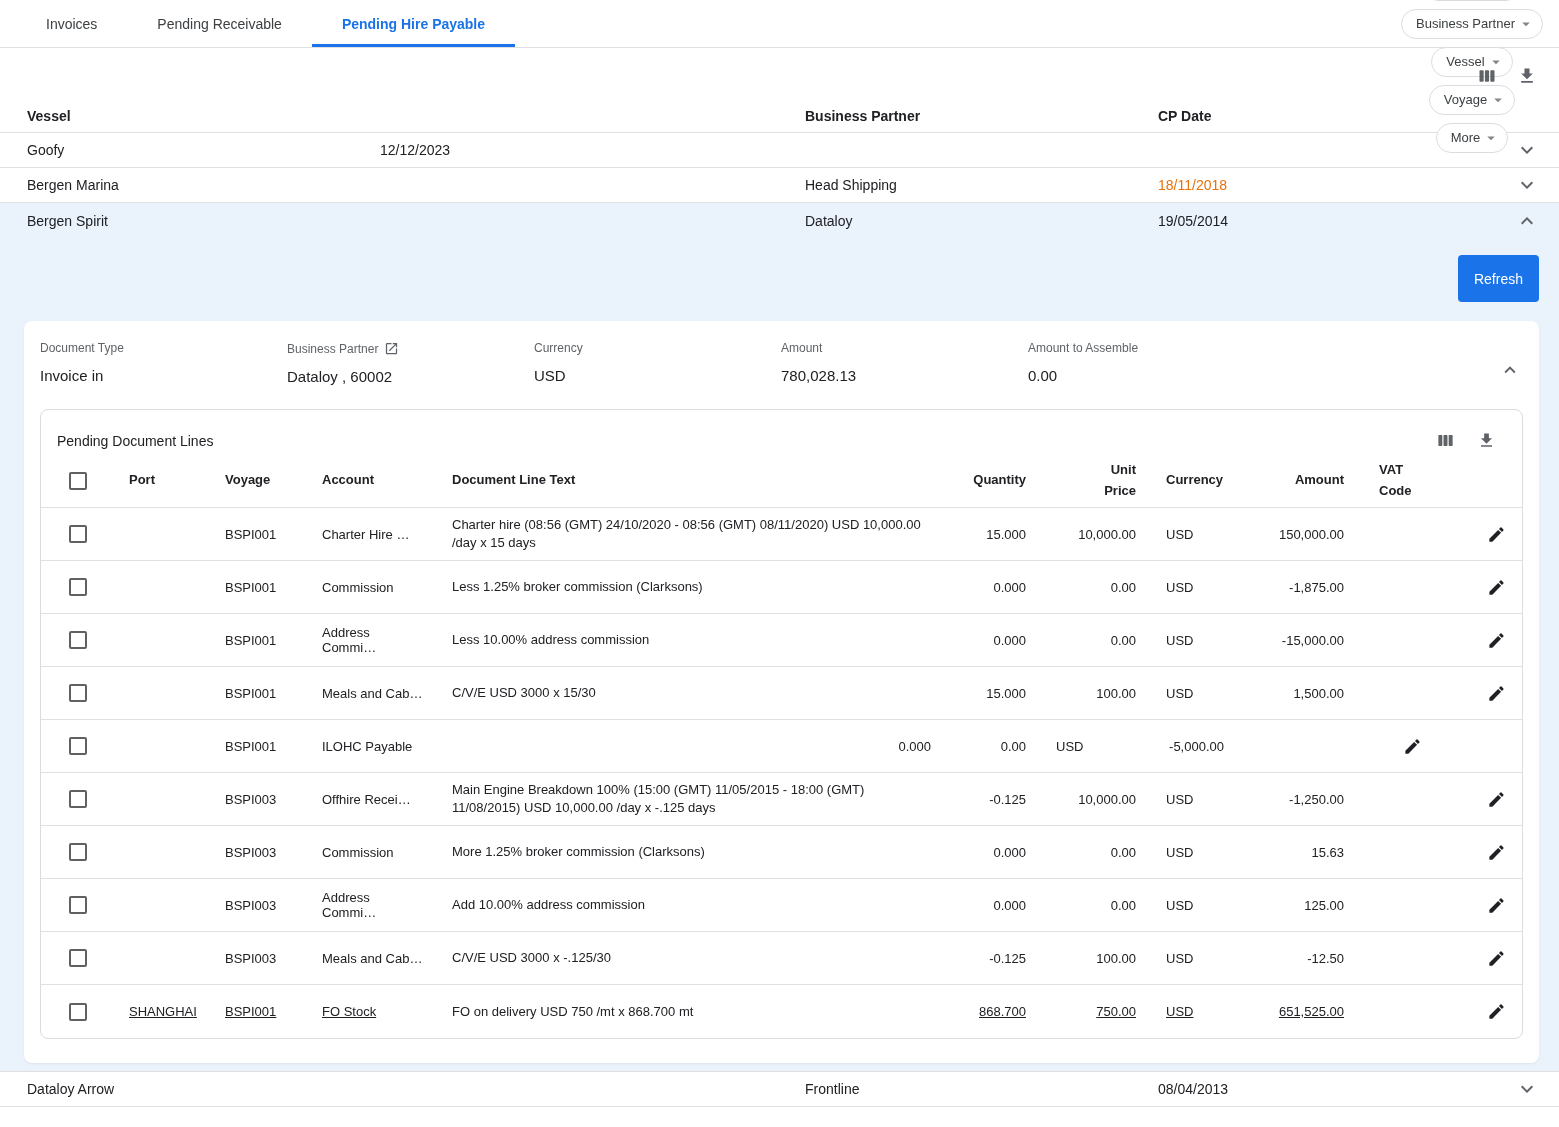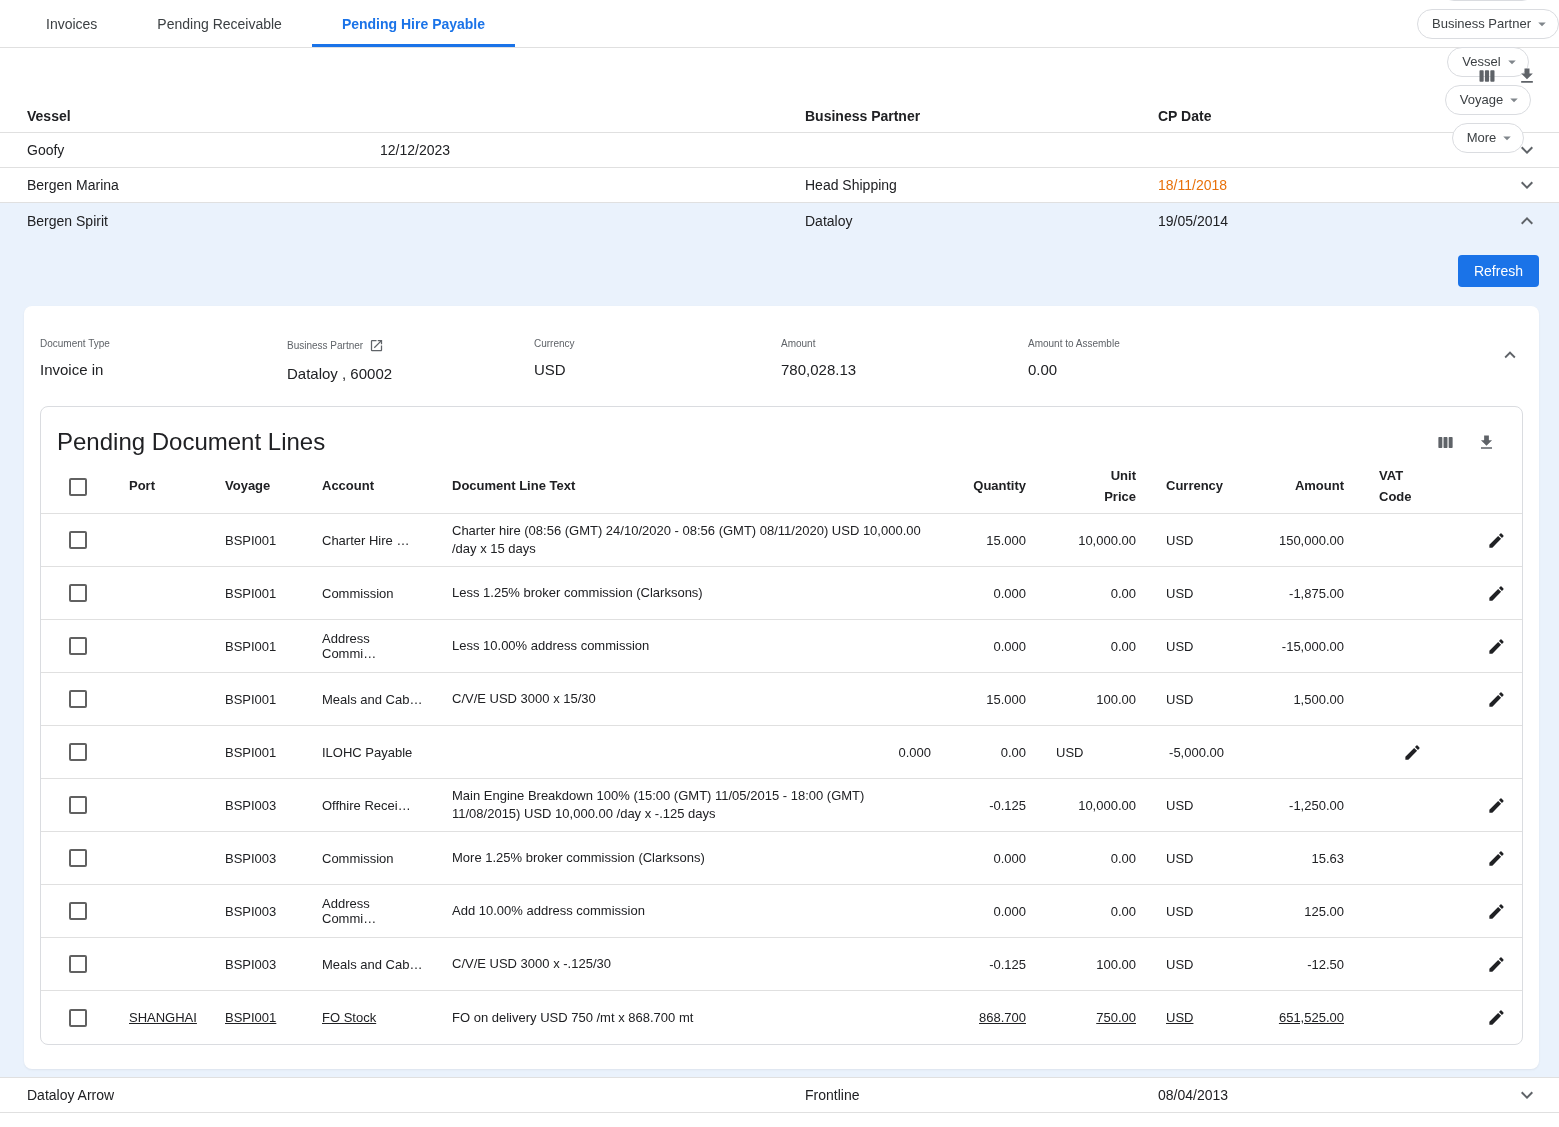--- a/index.html
+++ b/index.html
@@ -9,21 +9,21 @@
     --border:#E0E0E0;
     --muted:#5F6368;
     --text:#202124;
   }
   *{box-sizing:border-box;}
   html,body{margin:0;padding:0;background:#fff;}
   body{font-family:"Liberation Sans","DejaVu Sans",sans-serif;color:var(--text);}
   .page{width:1559px;min-height:1127px;background:#fff;}
 
   
-  .tabbar{display:flex;justify-content:space-between;align-items:center;height:48px;border-bottom:1px solid var(--border);}
+  .tabbar{display:flex;justify-content:space-between;align-items:center;height:48px;border-bottom:1px solid var(--border);padding-right:16px;}
   .tabs{display:flex;height:100%;margin-left:16px;}
   .tab{display:flex;align-items:center;padding:0 30px;font-size:14px;color:#3C4043;cursor:pointer;border-bottom:3px solid transparent;border-top:3px solid transparent;white-space:nowrap;}
   .tab.active{color:var(--accent);font-weight:700;border-bottom-color:var(--accent);}
   .chips{display:flex;gap:8px;align-items:center;flex-direction:column;}
   .chip{display:inline-flex;align-items:center;gap:2px;height:30px;padding:0 14px;border:1px solid #DADCE0;border-radius:16px;font-size:13px;color:#3C4043;background:#fff;cursor:pointer;white-space:nowrap;}
   .chip .caret{width:18px;height:18px;fill:#80868B;margin-right:-7px;}
 
   
   .toolbar{display:flex;justify-content:flex-end;align-items:center;gap:20px;padding:18px 22px 14px;}
   .icon-btn{display:inline-flex;cursor:pointer;background:none;border:none;padding:0;}
@@ -36,36 +36,36 @@
   .v-bp{flex:0 0 353px;}
   .v-date{flex:1;}
   .v-chevron{flex:0 0 26px;display:flex;justify-content:flex-end;}
   .v-chevron svg{width:24px;height:24px;fill:var(--muted);cursor:pointer;}
   .date-overdue{color:var(--overdue-date);}
 
   
   .expanded-section{background:var(--expanded-bg);padding-bottom:8px;border-bottom:1px solid var(--border);}
   .expanded-section .vrow.expanded-head{border-bottom:none;background:transparent;}
   .refresh-wrap{display:flex;justify-content:flex-end;padding:17px 20px 0;}
-  .refresh-btn{background:var(--accent);color:#fff;border:none;border-radius:4px;height:32px;padding:0 16px;font-size:14px;font-family:inherit;cursor:pointer;}
+  .refresh-btn{background:var(--accent);color:#fff;border:none;border-radius:4px;height:47px;padding:0 16px;font-size:14px;font-family:inherit;cursor:pointer;}
 
   
   .doc-card{position:relative;background:#fff;border-radius:8px;margin:19px 20px 0 24px;padding:20px 0 24px;box-shadow:0 1px 2px rgba(60,64,67,.08);}
   .collapse-btn{position:absolute;top:38px;right:18px;display:inline-flex;cursor:pointer;}
   .collapse-btn svg{width:22px;height:22px;fill:var(--muted);}
   .doc-fields{display:flex;padding:0 16px;}
   .field{flex:0 0 247px;display:flex;flex-direction:column;gap:12px;}
-  .flabel{font-size:10px;color:var(--muted);display:flex;align-items:center;gap:6px;margin-top:12px;}
+  .flabel{font-size:12px;color:var(--muted);display:flex;align-items:center;gap:6px;}
   .flabel .ext{width:15px;height:15px;fill:var(--muted);cursor:pointer;}
   .fvalue{font-size:15px;color:var(--text);}
 
   
   .lines-card{margin:24px 16px 0;border:1px solid #DADCE0;border-radius:8px;overflow:hidden;background:#fff;}
   .lines-head{display:flex;justify-content:space-between;align-items:center;padding:21px 26px 4px 16px;}
-  .lines-head h2{margin:0;font-size:24px;font-weight:400;color:var(--text);}
+  .lines-head h2{margin:0;font-size:14px;font-weight:400;color:var(--text);}
   .lines-head .lines-icons{display:flex;gap:22px;align-items:center;}
   .lines-head .icon-btn svg{width:19px;height:19px;}
 
   .lrow{display:grid;grid-template-columns:60px 96px 97px 130px 1fr 95px 110px 90px 120px 116px 52px;align-items:center;min-height:53px;border-bottom:1px solid var(--border);font-size:13px;}
   .lrow.lhead{font-weight:700;min-height:54px;line-height:1.6;}
   #line-rows .lrow:last-child{border-bottom:none;text-decoration:underline;}
   .lc{padding-left:28px;}
   .c-check{padding-left:28px;display:flex;align-items:center;}
   .c-qty,.c-price,.c-amt{text-align:right;padding-left:0;padding-right:8px;}
   .c-amt{padding-right:10px;}

